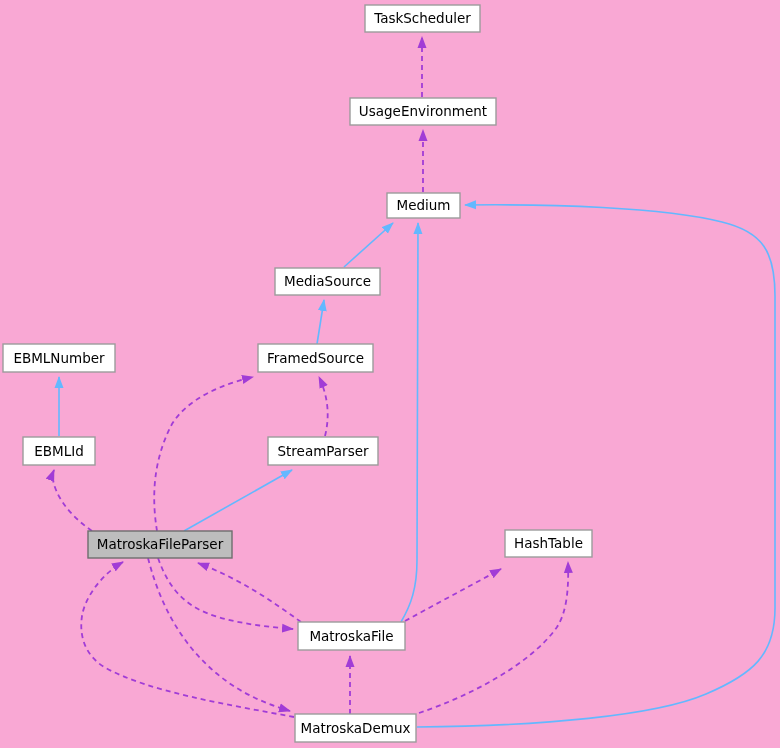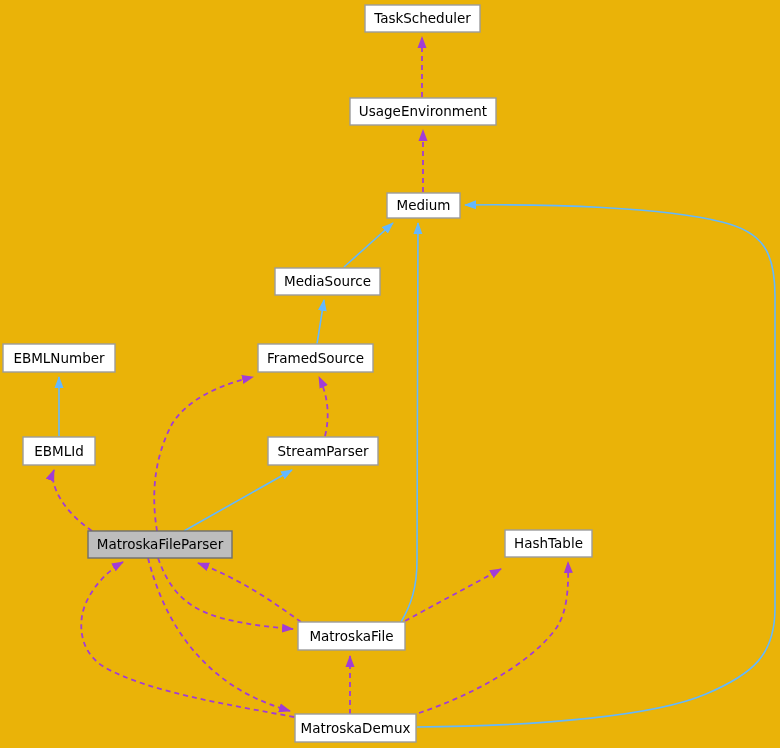--- a/index.html
+++ b/index.html
@@ -4,21 +4,21 @@
 <style>
   html, body {
     margin: 0;
     padding: 0;
     background: #000000;
   }
   #canvas {
     position: relative;
     width: 780px;
     height: 748px;
-    background: #eab308;
+    background: #f9a8d4;
     font-family: "DejaVu Sans", "Liberation Sans", sans-serif;
   }
   svg text {
     font-family: "DejaVu Sans", "Liberation Sans", sans-serif;
     font-size: 13.5px;
     fill: #000000;
   }
   .node-box {
     stroke-width: 1.4px;
   }

